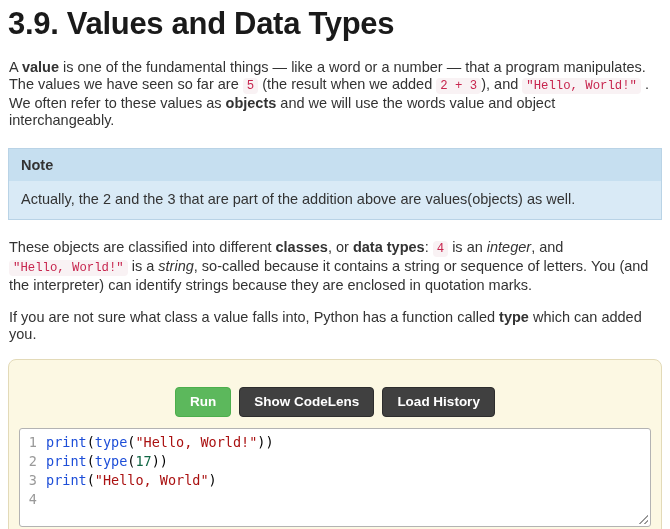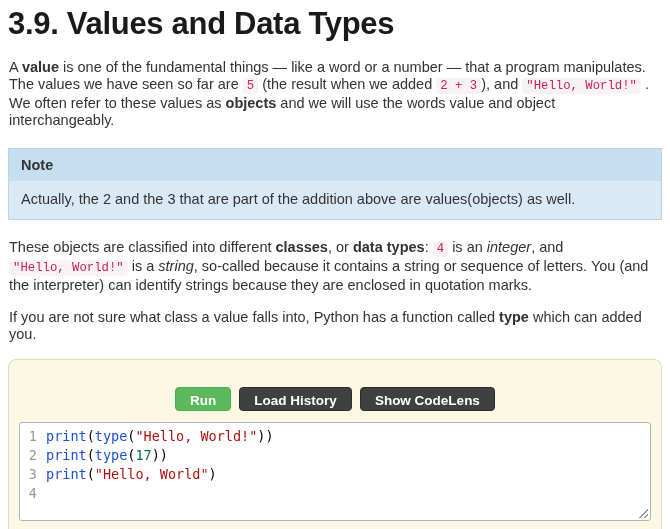--- a/index.html
+++ b/index.html
@@ -80,21 +80,21 @@
     margin-bottom: 11px;
   }
   .btn {
     border: none;
     border-radius: 4px;
     color: #fff;
     font-family: "Liberation Sans", sans-serif;
     font-size: 13.5px;
     font-weight: 600;
     padding: 6px 14px;
-    height: 24px;
+    height: 30px;
     cursor: pointer;
     line-height: 1;
   }
   .btn-run { background: #5cb85c; border: 1px solid #4cae4c; }
   .btn-dark { background: #404040; border: 1px solid #2d2d2d; }
 
   .code-editor {
     background: #fff;
     border: 1px solid #b3b3b3;
     border-radius: 3px;
@@ -151,22 +151,22 @@
   </div>
 
   <p class="body-text"><span>These objects are classified into different </span><strong>classes</strong><span>, or </span><strong>data types</strong><span>: </span><code class="inline-code">4</code><span> is an </span><em>integer</em><span>, and </span><code class="inline-code">"Hello, World!"</code><span> is a </span><em>string</em><span>, so-called because it contains a string or sequence of letters. You (and the interpreter) can identify strings because they are enclosed in quotation marks.</span></p>
 
   <p class="body-text"><span>If you are not sure what class a value falls into, Python has a function called </span><strong>type</strong><span> which can added you.</span></p>
 
   <div class="ac-container">
 
     <div class="ac-toolbar">
       <button class="btn btn-run">Run</button>
+      <button class="btn btn-dark">Show CodeLens</button>
       <button class="btn btn-dark">Load History</button>
-      <button class="btn btn-dark">Show CodeLens</button>
     </div>
 
     <div class="code-editor">
 
       <div class="code-line"><span class="line-number">1</span><span class="tok-builtin">print</span><span class="tok-plain">(</span><span class="tok-builtin">type</span><span class="tok-plain">(</span><span class="tok-string">"Hello, World!"</span><span class="tok-plain">))</span></div>
 
       <div class="code-line"><span class="line-number">2</span><span class="tok-builtin">print</span><span class="tok-plain">(</span><span class="tok-builtin">type</span><span class="tok-plain">(</span><span class="tok-number">17</span><span class="tok-plain">))</span></div>
 
       <div class="code-line"><span class="line-number">3</span><span class="tok-builtin">print</span><span class="tok-plain">(</span><span class="tok-string">"Hello, World"</span><span class="tok-plain">)</span></div>
 

